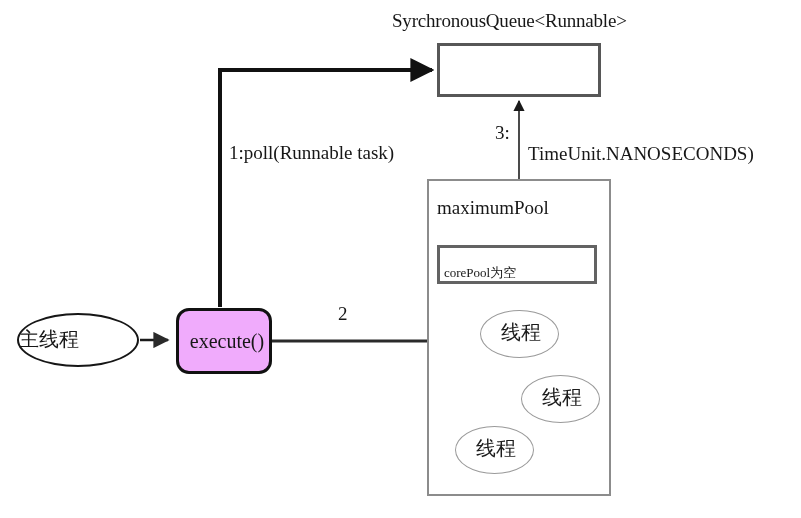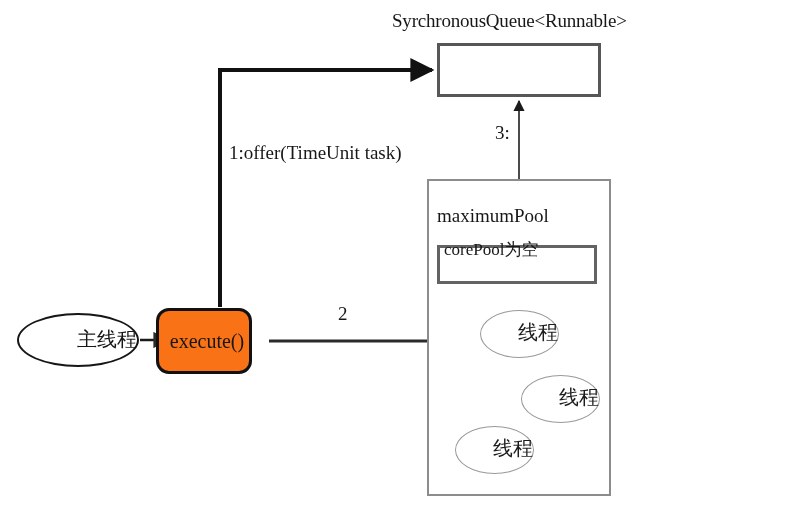--- a/index.html
+++ b/index.html
@@ -57,68 +57,68 @@
     left: 427px;
     top: 179px;
     width: 184px;
     height: 317px;
     border: 2px solid #8c8c8c;
     background: #ffffff;
     box-sizing: border-box;
   }
   #maximum-pool-label {
     left: 437px;
-    top: 205px;
+    top: 197px;
     font-size: 19px;
   }
   
   #core-pool-box {
     position: absolute;
     left: 437px;
     top: 245px;
     width: 160px;
     height: 39px;
     border: 3px solid #636363;
     background: #ffffff;
     box-sizing: border-box;
   }
   #core-pool-label {
     left: 444px;
-    top: 240px;
-    font-size: 17px;
+    top: 265px;
+    font-size: 13px;
   }
   
   #execute-box {
     position: absolute;
-    left: 156px;
+    left: 176px;
     top: 308px;
     width: 96px;
     height: 66px;
     border: 3px solid #111111;
     border-radius: 13px;
-    background: #f97316;
+    background: #f0abfc;
     box-sizing: border-box;
   }
   #execute-label {
     width: 96px;
     text-align: center;
     left: 0;
     top: 19px;
     font-size: 20px;
   }
   
   .ellipse {
     position: absolute;
     border-radius: 50%;
     background: #ffffff;
     box-sizing: border-box;
   }
   .ellipse > .lbl {
     width: 100%;
-    text-align: right;
+    text-align: left;
     left: 0;
   }
   #main-thread-ellipse {
     left: 17px;
     top: 313px;
     width: 122px;
     height: 54px;
     border: 2px solid #161616;
   }
   #main-thread-ellipse .lbl {
@@ -126,20 +126,21 @@
     font-size: 20px;
     font-family: "DejaVu Sans", sans-serif;
   }
   .thread-ellipse {
     border: 1px solid #9a9a9a;
   }
   .thread-ellipse .lbl {
     font-size: 20px;
     font-family: "DejaVu Sans", sans-serif;
     color: #1c1c1c;
+    margin-left: 20px;
   }
   #thread-ellipse-1 {
     left: 480px;
     top: 310px;
     width: 79px;
     height: 48px;
   }
   #thread-ellipse-1 .lbl { top: 10px; }
   #thread-ellipse-2 {
     left: 521px;
@@ -232,19 +233,20 @@
   <div class="ellipse thread-ellipse" id="thread-ellipse-1">
     <div class="lbl">线程</div>
   </div>
   <div class="ellipse thread-ellipse" id="thread-ellipse-2">
     <div class="lbl">线程</div>
   </div>
   <div class="ellipse thread-ellipse" id="thread-ellipse-3">
     <div class="lbl">线程</div>
   </div>
 
-  <div class="lbl" id="offer-label">1:offer(TimeUnit task)</div>
+  <div class="lbl" id="offer-label">1:poll(Runnable task)</div>
 
   <div class="lbl" id="execute-step-label">2</div>
 
   <div class="lbl" id="poll-step-label">3:</div>
+  <div class="lbl" id="poll-label-line2">TimeUnit.NANOSECONDS)</div>
 
 </div>
 
 </body></html>

